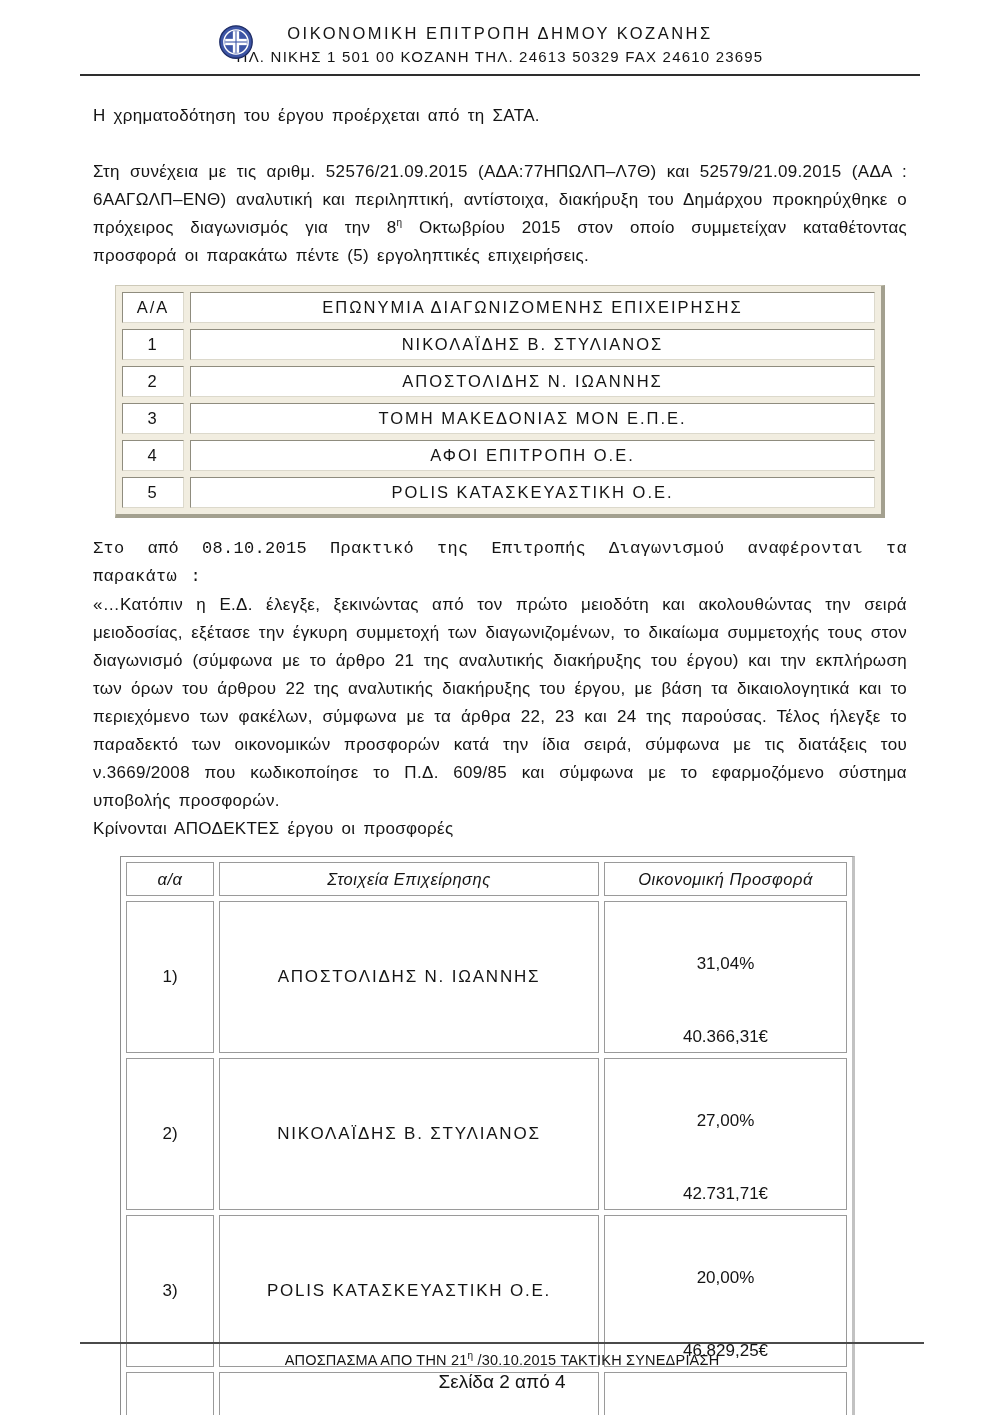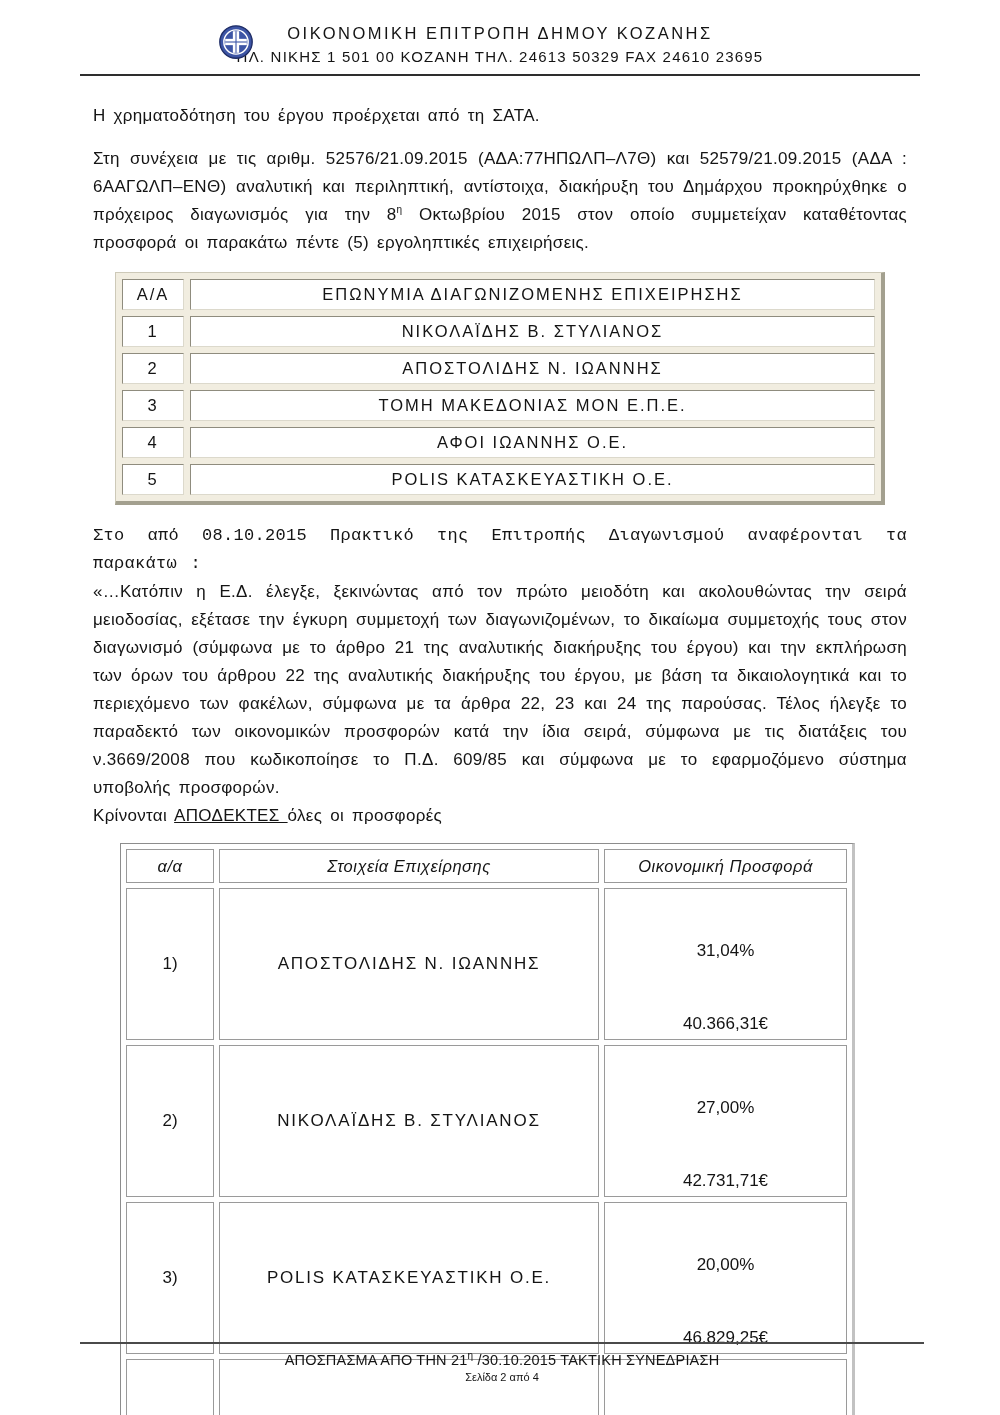--- a/index.html
+++ b/index.html
@@ -13,25 +13,25 @@
   .doc-header { position:relative; text-align:center; }
   .logo { position:absolute; left:125px; top:4px; width:36px; height:36px; }
   .h-line1 { font-size:16.5px; letter-spacing:2.5px; font-weight:500; padding-top:4px; }
   .h-line2 { font-size:15px; letter-spacing:1.2px; margin-top:5px; }
   .header-rule { border:none; border-top:2px solid #2e2e2e; margin:9px -13px 0 -13px; }
   
   .para { font-size:17px; line-height:28px; margin:0; word-spacing:3px; letter-spacing:0.3px; }
   .justify { text-align:justify; }
   .mt-first { margin-top:16px; }
   .mt-p2 { margin-top:26px; }
-  .mt-p3 { margin-top:15px; }
+  .mt-p3 { margin-top:28px; }
   .mt-p4 { margin-top:17px;font-family:Liberation Mono, monospace; }
   .mt-p7 { margin-top:14px; }
   sup.ord { font-size:10px; vertical-align:super; line-height:0; }
-  .ul { text-decoration:underline; }
+  .ul { }
   
   table.t1 {
     margin:15px 0 0 22px; width:770px; table-layout:fixed;
     border-collapse:separate; border-spacing:6px;
     background:#f1ede0;
     border-top:1px solid #cdc9b8; border-left:1px solid #cdc9b8;
     border-right:4px solid #a3a08f; border-bottom:4px solid #a3a08f;
   }
   table.t1 td {
     background:#ffffff; height:27px; padding:1px 4px;
@@ -57,21 +57,21 @@
     font-size:17px;
   }
   td.cell-name { letter-spacing:1.8px; white-space:nowrap; overflow:hidden; }
   .offer-line { line-height:26px;margin-top:47px; }
   
   .doc-footer {
     position:absolute; left:80px; right:76px; top:1342px;
     border-top:2px solid #4a4a4a; text-align:center;
   }
   .f-line1 { margin-top:8px; font-size:14.5px; letter-spacing:0.2px; }
-  .f-line2 { margin-top:3px; font-size:11px; }
+  .f-line2 { margin-top:3px; font-size:19px; }
 </style>
 </head>
 <body>
 
 <div class="page">
 
   <div class="doc-header">
     <div class="logo">
       <svg viewBox="0 0 40 40" width="36" height="36">
         <circle cx="20" cy="20" r="18" fill="#3d55a5" stroke="#1f2d66" stroke-width="1.5"></circle>
@@ -107,32 +107,32 @@
     <tr>
       <td>2</td>
       <td>ΑΠΟΣΤΟΛΙΔΗΣ Ν. ΙΩΑΝΝΗΣ</td>
     </tr>
     <tr>
       <td>3</td>
       <td>ΤΟΜΗ ΜΑΚΕΔΟΝΙΑΣ ΜΟΝ Ε.Π.Ε.</td>
     </tr>
     <tr>
       <td>4</td>
-      <td>ΑΦΟΙ ΙΩΑΝΝΗΣ Ο.Ε.</td>
+      <td>ΑΦΟΙ ΕΠΙΤΡΟΠΗ Ο.Ε.</td>
     </tr>
     <tr>
       <td>5</td>
       <td>POLIS ΚΑΤΑΣΚΕΥΑΣΤΙΚΗ Ο.Ε.</td>
     </tr>
   </tbody>
     </table>
 
   <p class="para justify mt-p4">Στο από 08.10.2015 Πρακτικό της Επιτροπής Διαγωνισμού αναφέρονται τα παρακάτω :</p>
   <p class="para justify">«…Κατόπιν η Ε.Δ. έλεγξε, ξεκινώντας από τον πρώτο μειοδότη και ακολουθώντας την σειρά μειοδοσίας, εξέτασε την έγκυρη συμμετοχή των διαγωνιζομένων, το δικαίωμα συμμετοχής τους στον διαγωνισμό (σύμφωνα με το άρθρο 21 της αναλυτικής διακήρυξης του έργου) και την εκπλήρωση των όρων του άρθρου 22 της αναλυτικής διακήρυξης του έργου, με βάση τα δικαιολογητικά και το περιεχόμενο των φακέλων, σύμφωνα με τα άρθρα 22, 23 και 24 της παρούσας. Τέλος ήλεγξε το παραδεκτό των οικονομικών προσφορών κατά την ίδια σειρά, σύμφωνα με τις διατάξεις του ν.3669/2008 που κωδικοποίησε το Π.Δ. 609/85 και σύμφωνα με το εφαρμοζόμενο σύστημα υποβολής προσφορών.</p>
-  <p class="para"><span>Κρίνονται </span><span class="ul">ΑΠΟΔΕΚΤΕΣ </span><span>όλες οι προσφορές</span></p>
+  <p class="para"><span>Κρίνονται </span><span class="ul">ΑΠΟΔΕΚΤΕΣ </span><span>έργου οι προσφορές</span></p>
 
   <table class="t2">
     <colgroup>
         <col style="width:88px">
         <col style="width:380px">
         <col>
       </colgroup>
     <tbody>
         <tr>
       <th>α/α</th>

